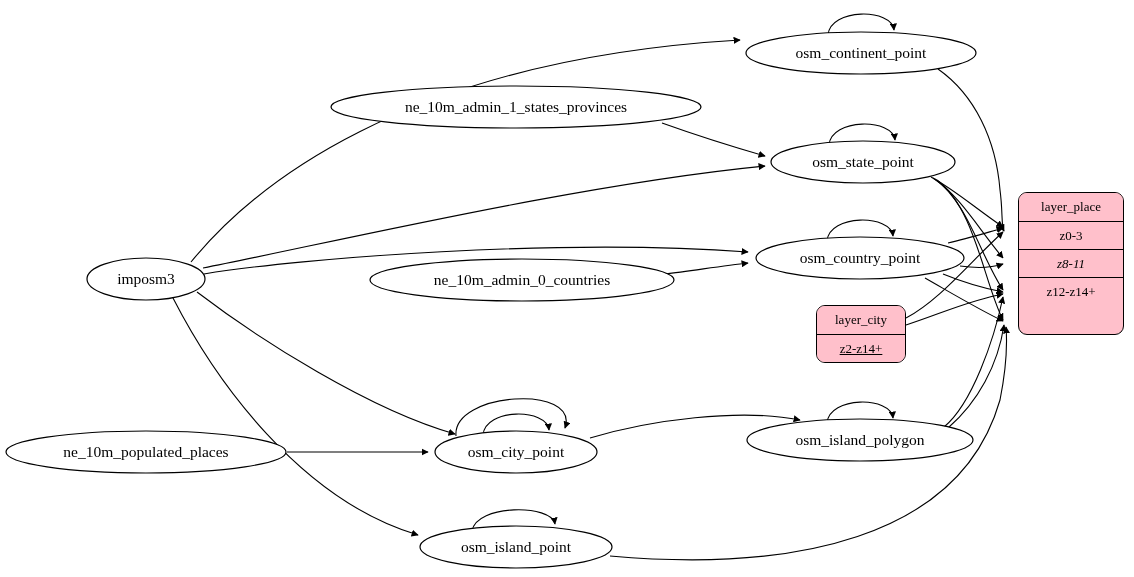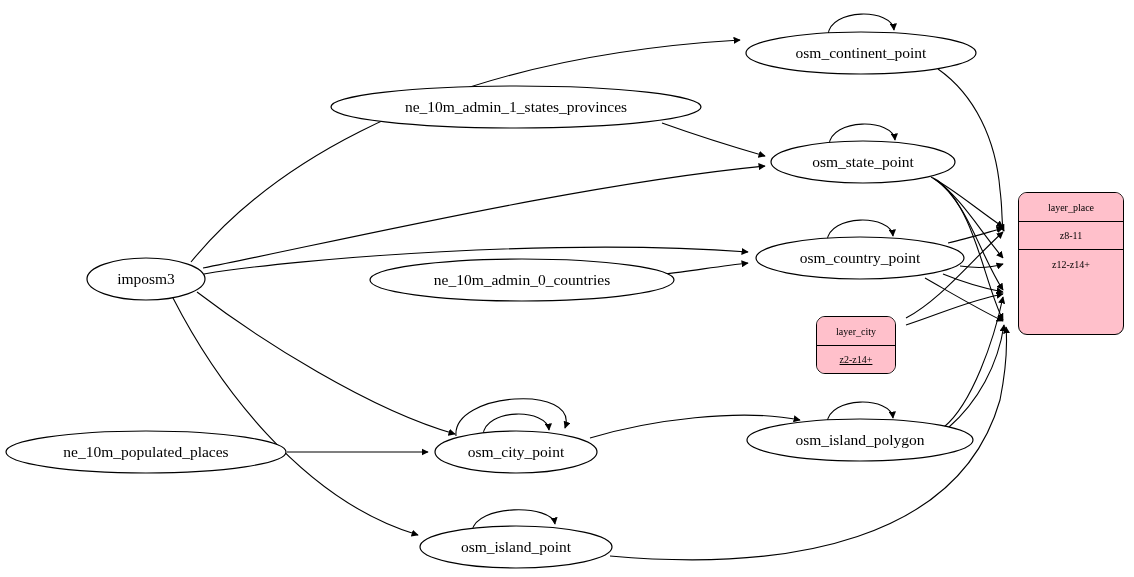--- a/index.html
+++ b/index.html
@@ -47,21 +47,21 @@
     border: 1.2px solid #000000;
     border-radius: 9px;
     overflow: hidden;
   }
   .record-cell {
     box-sizing: border-box;
     display: flex;
     align-items: center;
     justify-content: center;
     font-family: "Liberation Serif", "DejaVu Serif", serif;
-    font-size: 10px;
+    font-size: 13px;
     color: #000000;
     background: #ffc0cb;
     border-bottom: 1.2px solid #000000;
     white-space: nowrap;
   }
   .record-cell.last {
     border-bottom: none;
   }
 </style>
 </head>
@@ -162,22 +162,23 @@
     </g>
 
     <g>
       <ellipse class="node-ellipse" cx="516" cy="547" rx="96" ry="21"></ellipse>
       <text class="node-label" x="516" y="548">osm_island_point</text>
     </g>
   </svg>
 
   <div class="record-box" style="left:1018px; top:192px; width:106px; height:143px;">
     <div class="record-cell" style="height:29px;">layer_place</div>
-    <div class="record-cell" style="height:28px;">z8-11</div>
+    <div class="record-cell" style="height:28px;">z0-3</div>
+    <div class="record-cell" style="height:28px;font-style:italic;">z8-11</div>
     <div class="record-cell last" style="height:28px;text-align:center;">z12-z14+</div>
   </div>
 
-  <div class="record-box" style="left:816px; top:316px; width:80px; height:58px;">
+  <div class="record-box" style="left:816px; top:305px; width:90px; height:58px;">
     <div class="record-cell" style="height:29px;">layer_city</div>
     <div class="record-cell last" style="height:27px;text-decoration:underline;">z2-z14+</div>
   </div>
 
 </div>
 
 </body></html>

